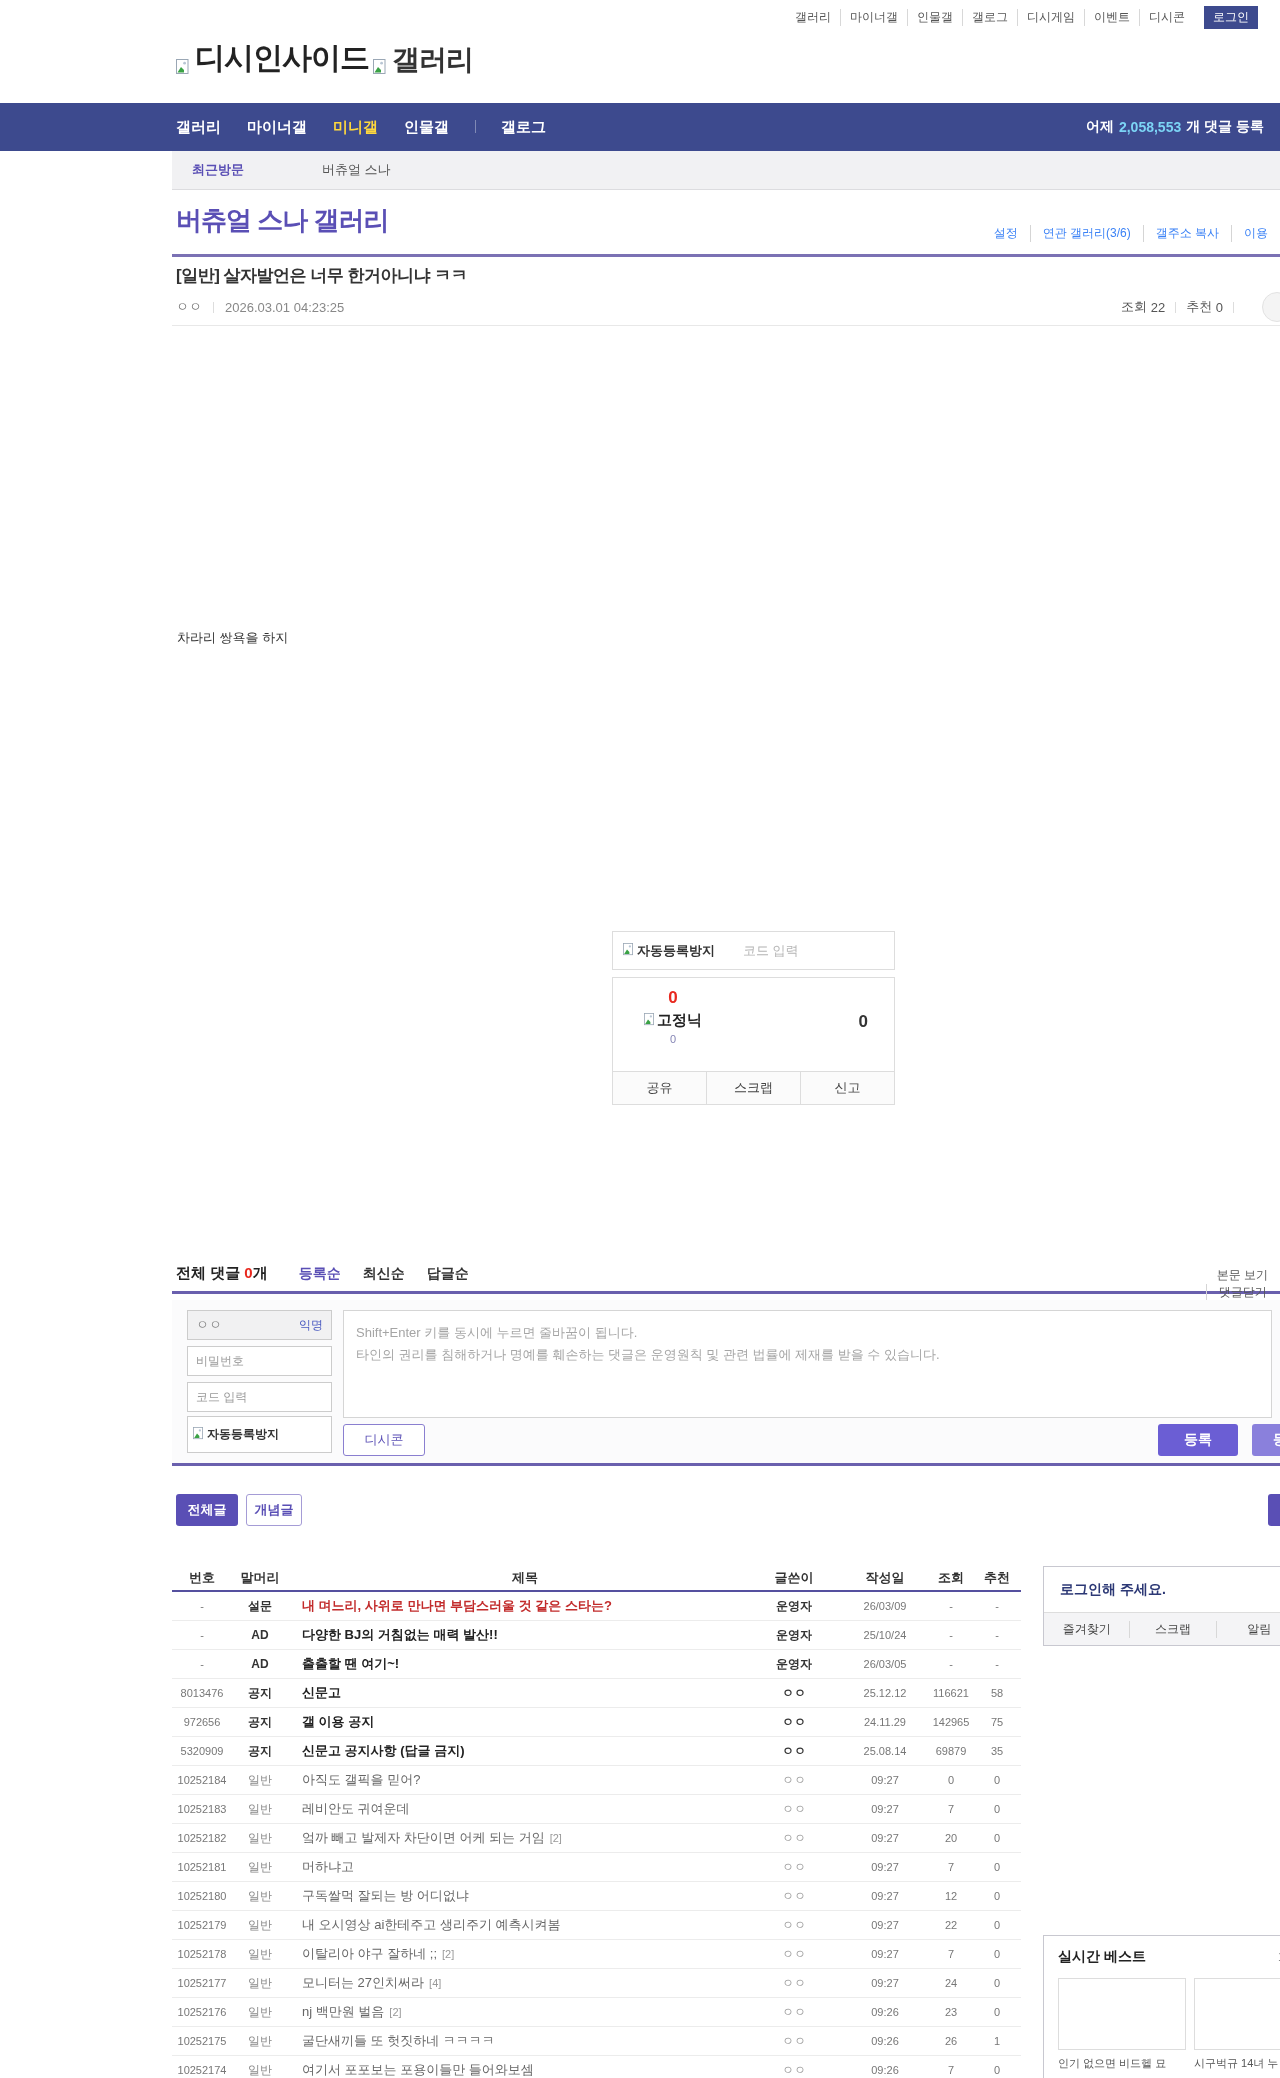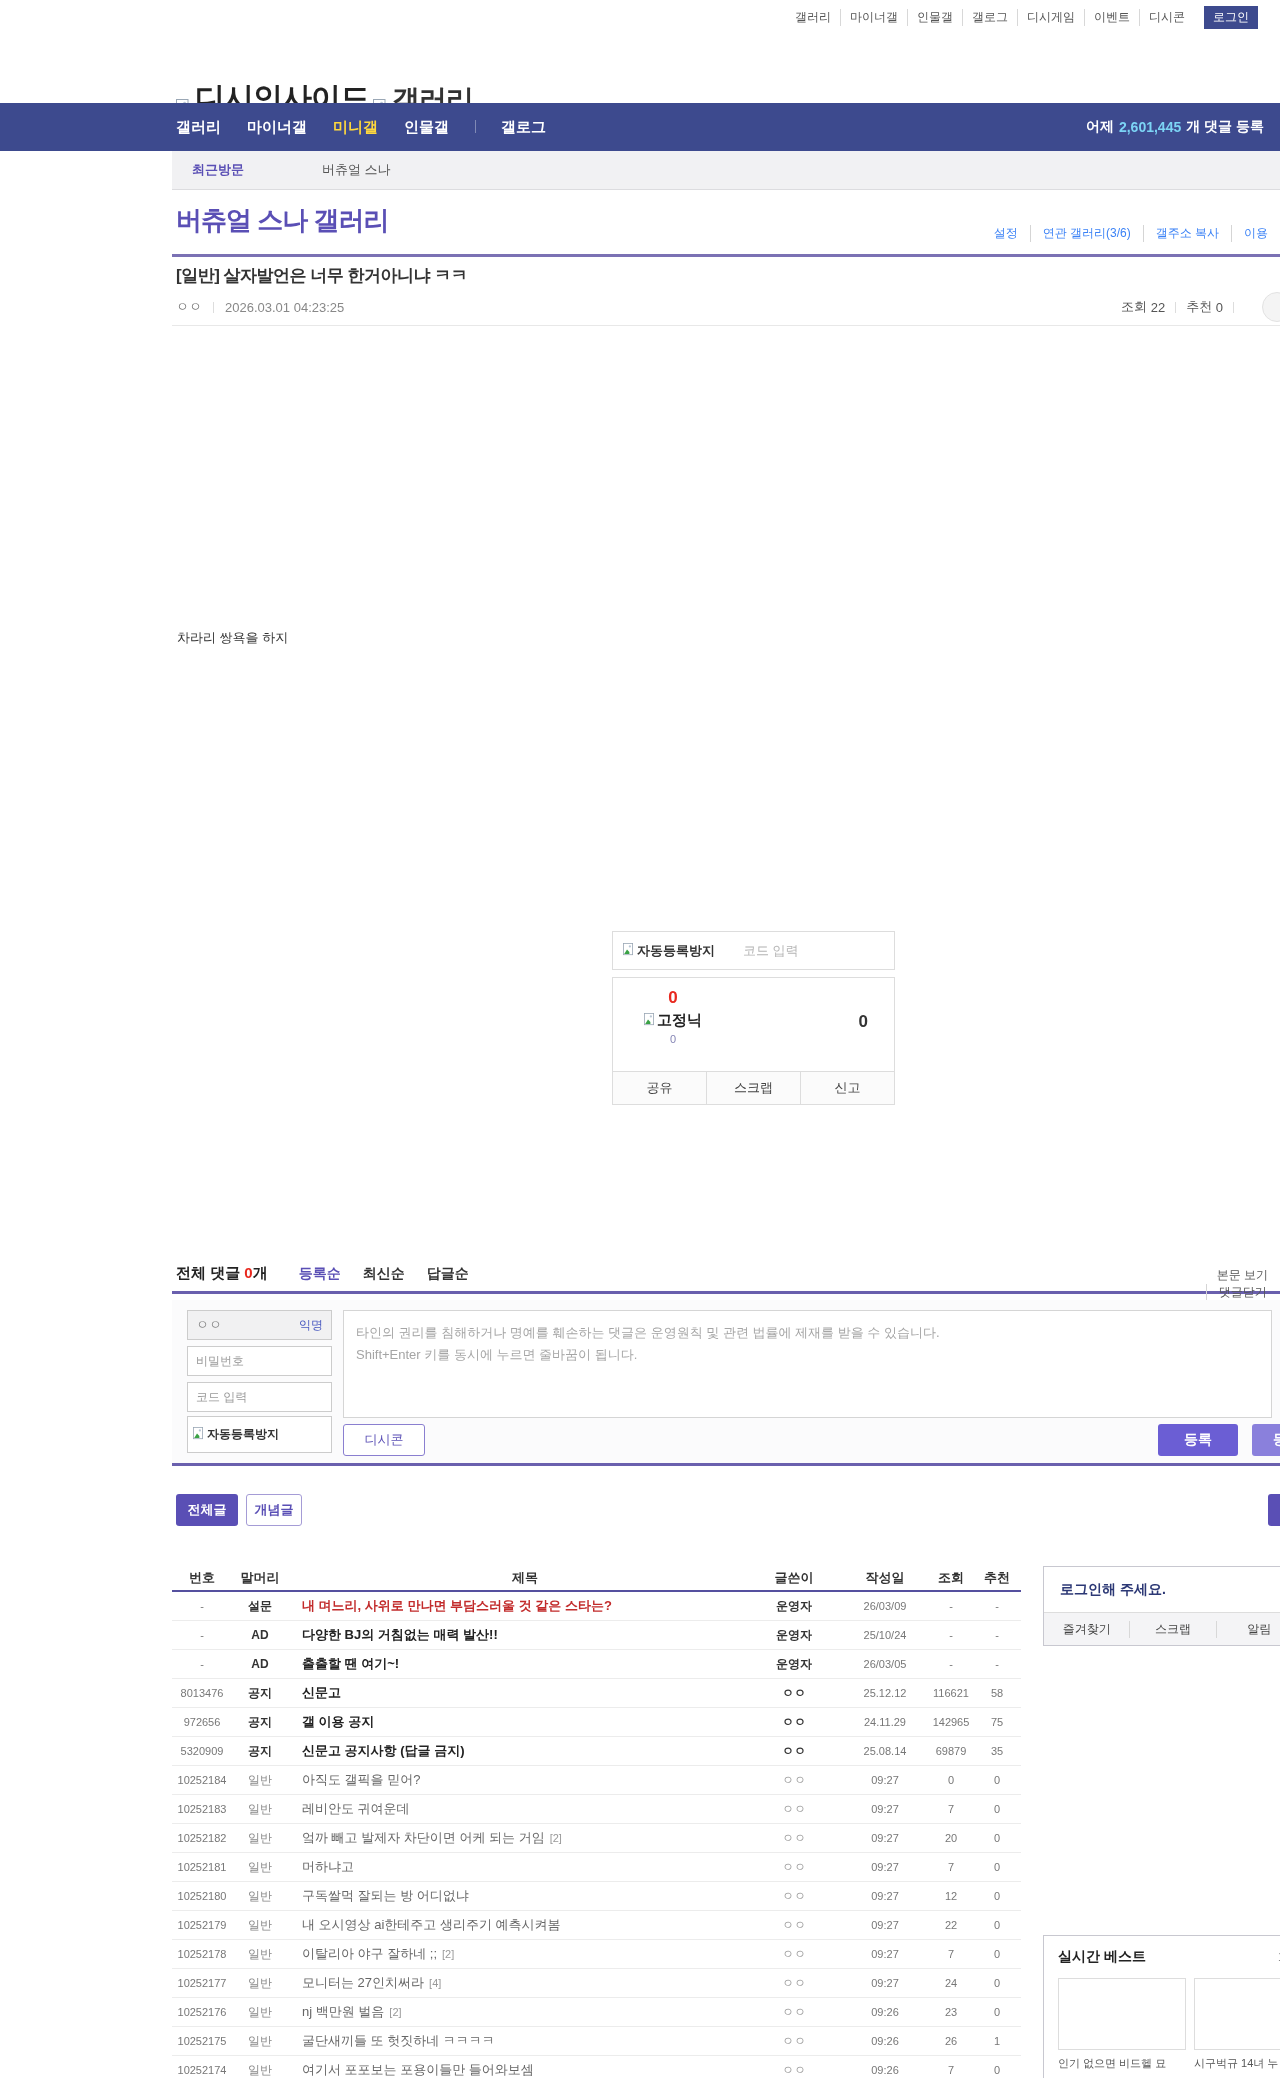--- a/index.html
+++ b/index.html
@@ -7,21 +7,21 @@
         font-family:"Liberation Sans",sans-serif;color:#333;}
 
   
   .utilbar{position:absolute;top:6px;right:22px;display:flex;align-items:center;font-size:12px;color:#555;}
   .utilbar .ulinks{display:flex;align-items:center;}
   .utilbar .ulink{padding:0 9px;cursor:pointer;color:#555;}
   .utilbar .ulink + .ulink{border-left:1px solid #d8d8d8;}
   .login-btn{margin-left:10px;background:#3d4a8e;color:#fff;font-size:12px;padding:3px 9px;cursor:pointer;}
 
   
-  .logo{position:absolute;left:176px;top:38px;display:flex;align-items:flex-end;gap:4px;margin-top:40px;}
+  .logo{position:absolute;left:176px;top:38px;display:flex;align-items:flex-end;gap:4px;}
   .logo .ltext1{font-size:30px;font-weight:700;color:#222;letter-spacing:-1px;}
   .logo .ltext2{font-size:28px;font-weight:700;color:#333;letter-spacing:-1px;}
   .bimg{display:inline-block;vertical-align:top;}
   .searchbox{position:absolute;left:582px;top:37px;width:358px;height:42px;box-sizing:border-box;
              border:3px solid #3d4a8e;background:#fff;display:flex;}
   .searchbox input{flex:1;border:0;outline:none;font-size:14px;color:#444;padding:0 12px;
                    font-family:"Liberation Sans",sans-serif;}
   .searchbox input::placeholder{color:#8a8a8a;}
   .search-btn{width:42px;background:#3d4a8e;border:0;cursor:pointer;}
 
@@ -204,21 +204,21 @@
     <div class="nitems">
 
     <span class="nitem">갤러리</span>
         <span class="nitem">마이너갤</span>
         <span class="nitem t-active">미니갤</span>
         <span class="nitem">인물갤</span>
         <span class="nitem t-sep">갤로그</span>
       </div>
     <div class="nav-right">
       <span>어제</span>
-      <span class="count">2,601,445</span>
+      <span class="count">2,058,553</span>
       <span>개 댓글 등록</span>
     </div>
   </div>
 
   <div class="breadcrumb">
     <span class="bc-recent">최근방문</span>
     <span class="bc-gallery">버츄얼 스나</span>
   </div>
 
   <div class="gallery-head">
@@ -319,22 +319,22 @@
       <span class="bimg">
         <svg width="12" height="13" viewBox="0 0 15 16">
             <rect x="0.5" y="0.5" width="11.5" height="14" fill="#fff" stroke="#9aa7b5"></rect>
             <path d="M1.5 13.5 L5 8 L8 11 L8 13.5 Z" fill="#3aa245"></path>
             <circle cx="8.6" cy="4.2" r="1.4" fill="#b9c6d4"></circle>
           </svg>
       </span>
       <span>자동등록방지</span>
     </div>
     <div class="cf-text">
+      <span class="guide">Shift+Enter 키를 동시에 누르면 줄바꿈이 됩니다.</span>
       <span class="guide">타인의 권리를 침해하거나 명예를 훼손하는 댓글은 운영원칙 및 관련 법률에 제재를 받을 수 있습니다.</span>
-      <span class="guide">Shift+Enter 키를 동시에 누르면 줄바꿈이 됩니다.</span>
     </div>
     <div class="cf-dccon">디시콘</div>
     <div class="cf-submit">등록</div>
     <div class="cf-submit2">등록</div>
   </div>
   <div class="cmt-bottom-line"></div>
 
   <div class="btn-all">전체글</div>
   <div class="btn-best">개념글</div>
   <div class="btn-write-cut"></div>

